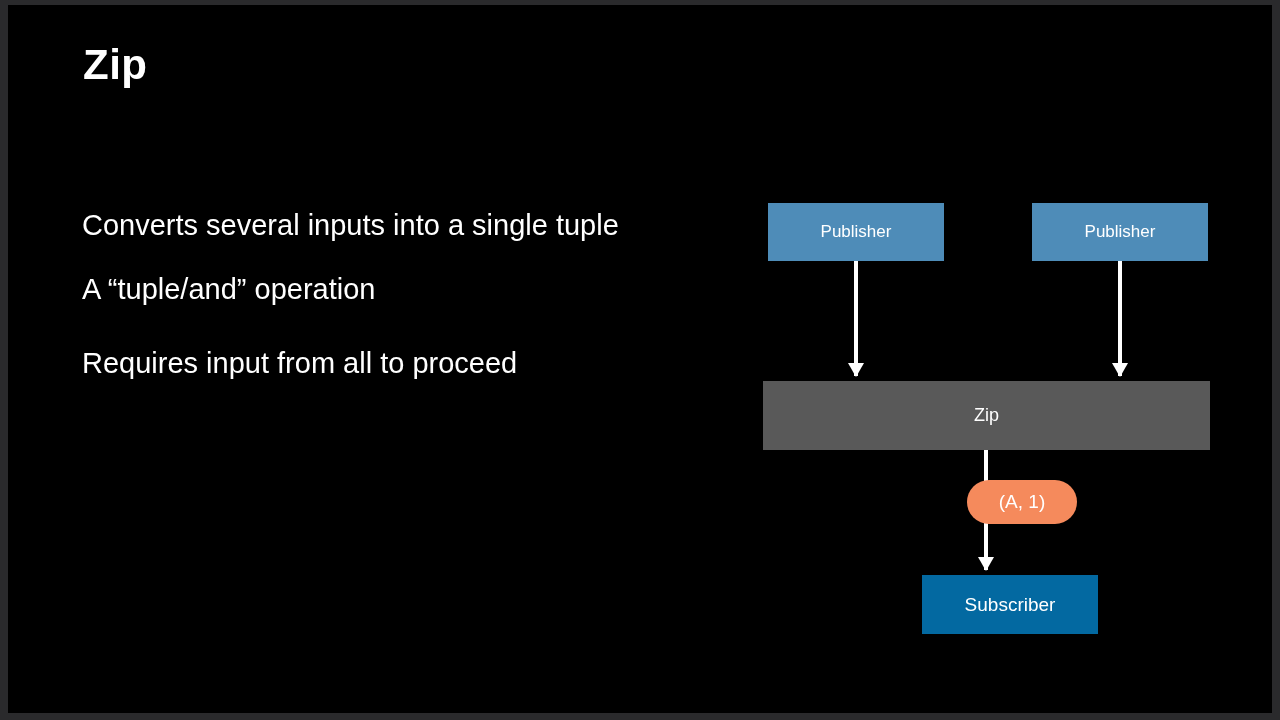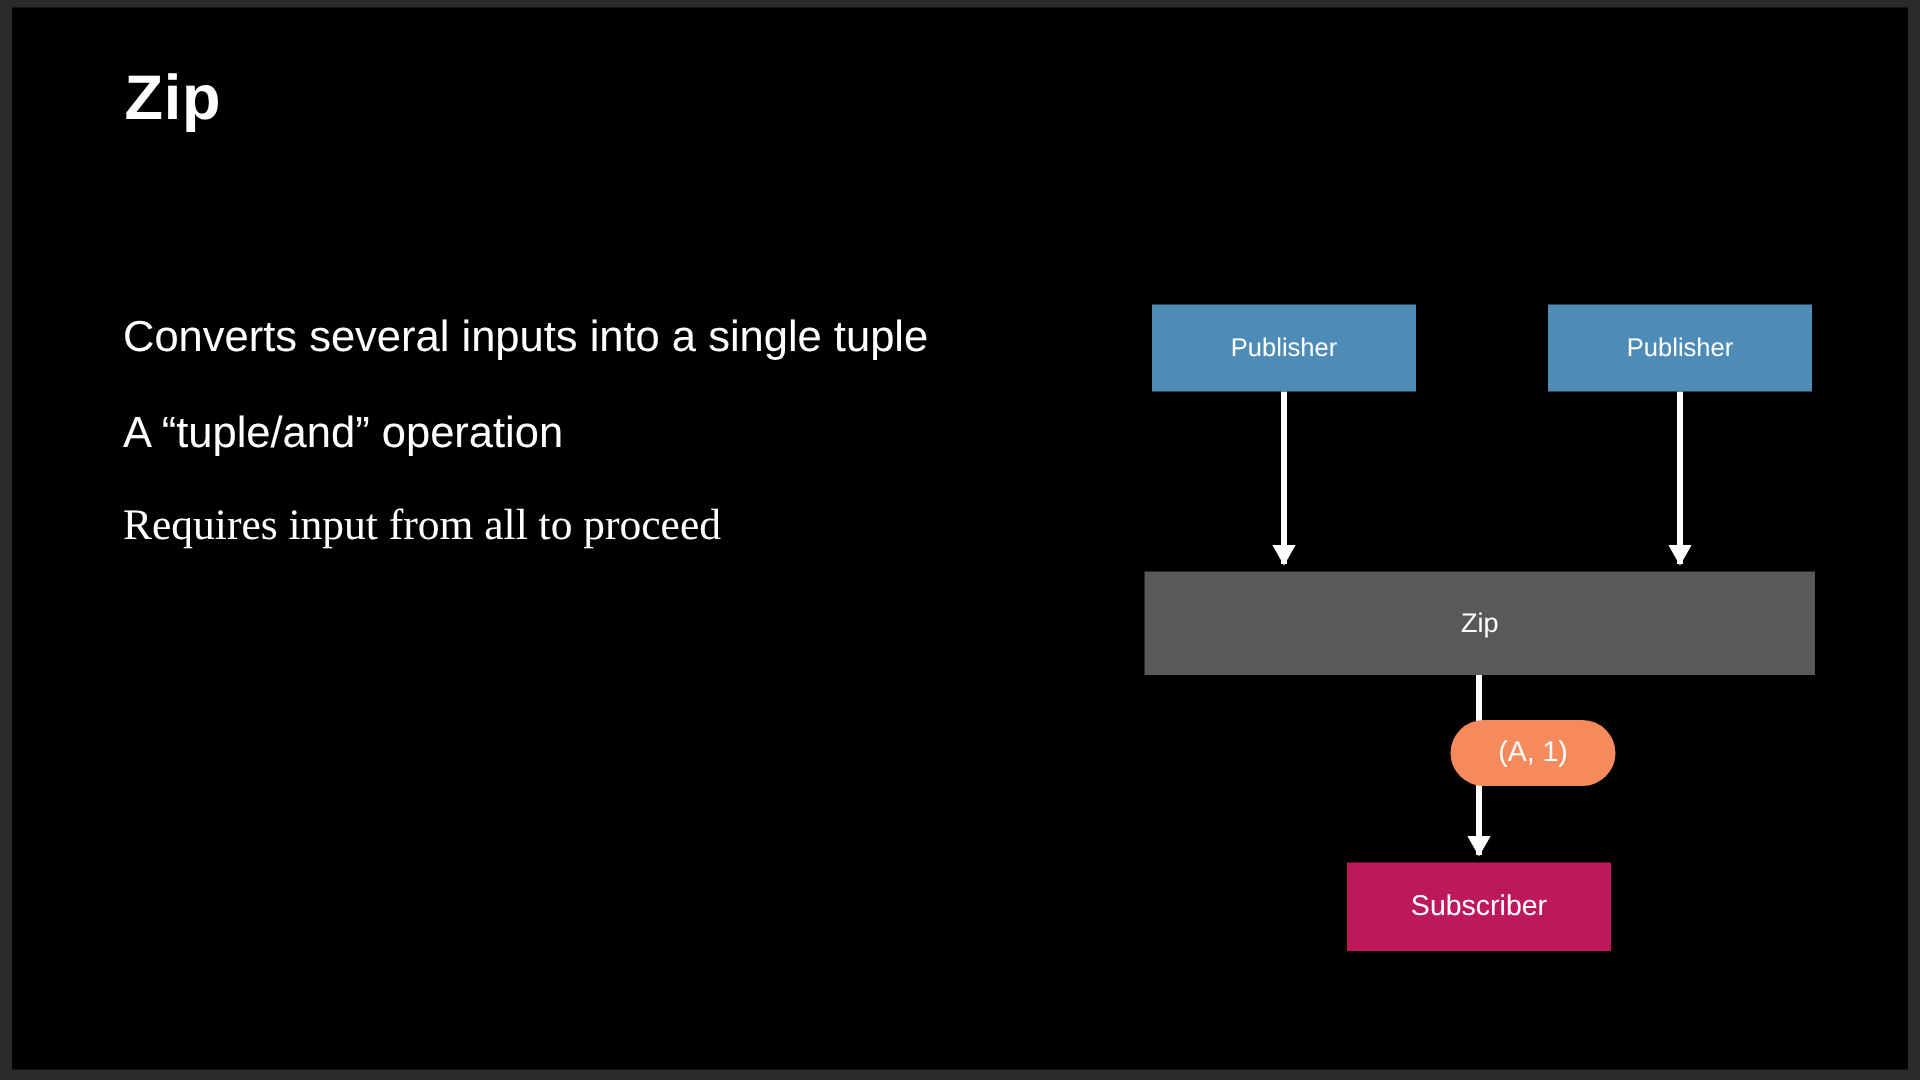--- a/index.html
+++ b/index.html
@@ -30,21 +30,21 @@
     position: absolute;
     left: 74px;
     font-size: 29px;
     font-weight: 400;
     color: #ffffff;
     line-height: 36px;
     white-space: nowrap;
   }
   .bullet-0 { top: 202px; }
   .bullet-1 { top: 266px; }
-  .bullet-2 { top: 327px; font-family: Liberation Serif, serif; }
+  .bullet-2 { top: 340px; }
 
   .arrows {
     position: absolute;
     left: 0; top: 0;
     width: 1280px; height: 720px;
     pointer-events: none;
   }
 
   .node {
     position: absolute;
@@ -92,15 +92,15 @@
 </div>
 
 <div class="node zip-node" style="background-color: rgb(89, 89, 89);">
   <span>Zip</span>
 </div>
 
 <div class="node tuple-pill" style="background-color: rgb(245, 138, 92);">
   <span>(A, 1)</span>
 </div>
 
-<div class="node subscriber" style="background-color: #be185d;">
+<div class="node subscriber" style="background-color: #0369a1; margin-left: 24px;">
   <span>Subscriber</span>
 </div>
 
 </body></html>

